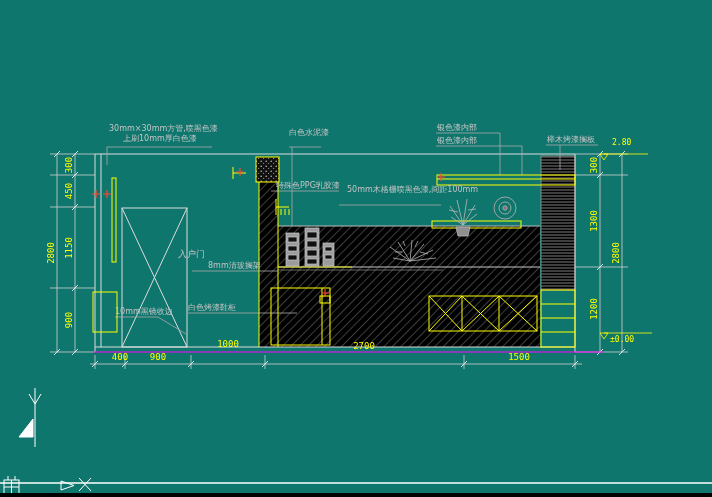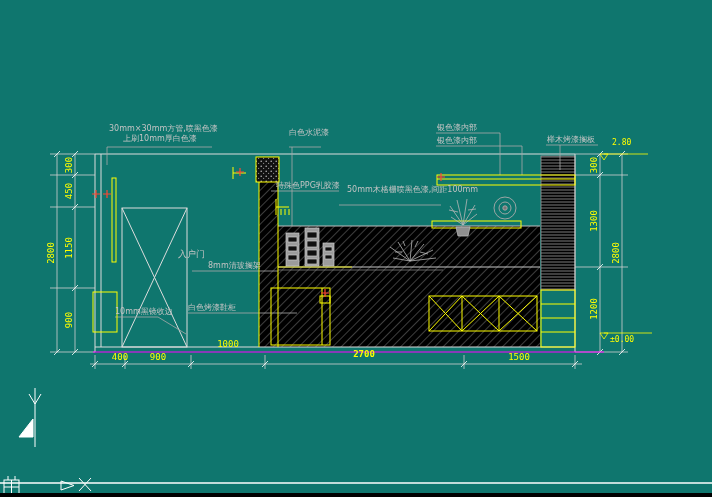--- a/index.html
+++ b/index.html
@@ -177,21 +177,21 @@
   <div class="ann" style="left:188px;top:303px;">白色烤漆鞋柜</div>
   <div class="ann" style="left:115px;top:307px;">10mm黑镜收边</div>
   <div class="ann" style="left:437px;top:123px;">银色漆内部</div>
   <div class="ann" style="left:437px;top:136px;">银色漆内部</div>
   <div class="ann" style="left:547px;top:135px;">榉木烤漆搁板</div>
   <div class="ann" style="left:130px;top:250px;font-size:9px;margin-left:48px;">入户门</div>
 
   <div class="dim" style="left:120px;top:357px;">400</div>
   <div class="dim" style="left:158px;top:357px;">900</div>
   <div class="dim" style="left:228px;top:344px;">1000</div>
-  <div class="dim" style="left:364px;top:354px;font-weight:bold;">2700</div>
+  <div class="dim" style="left:364px;top:346px;">2700</div>
   <div class="dim" style="left:519px;top:357px;">1500</div>
 
   <div class="vdim" style="left:69px;top:165px;">300</div>
   <div class="vdim" style="left:69px;top:191px;">450</div>
   <div class="vdim" style="left:69px;top:248px;">1150</div>
   <div class="vdim" style="left:69px;top:320px;">900</div>
   <div class="vdim" style="left:51px;top:253px;">2800</div>
 
   <div class="vdim" style="left:594px;top:165px;">300</div>
   <div class="vdim" style="left:594px;top:221px;">1300</div>

